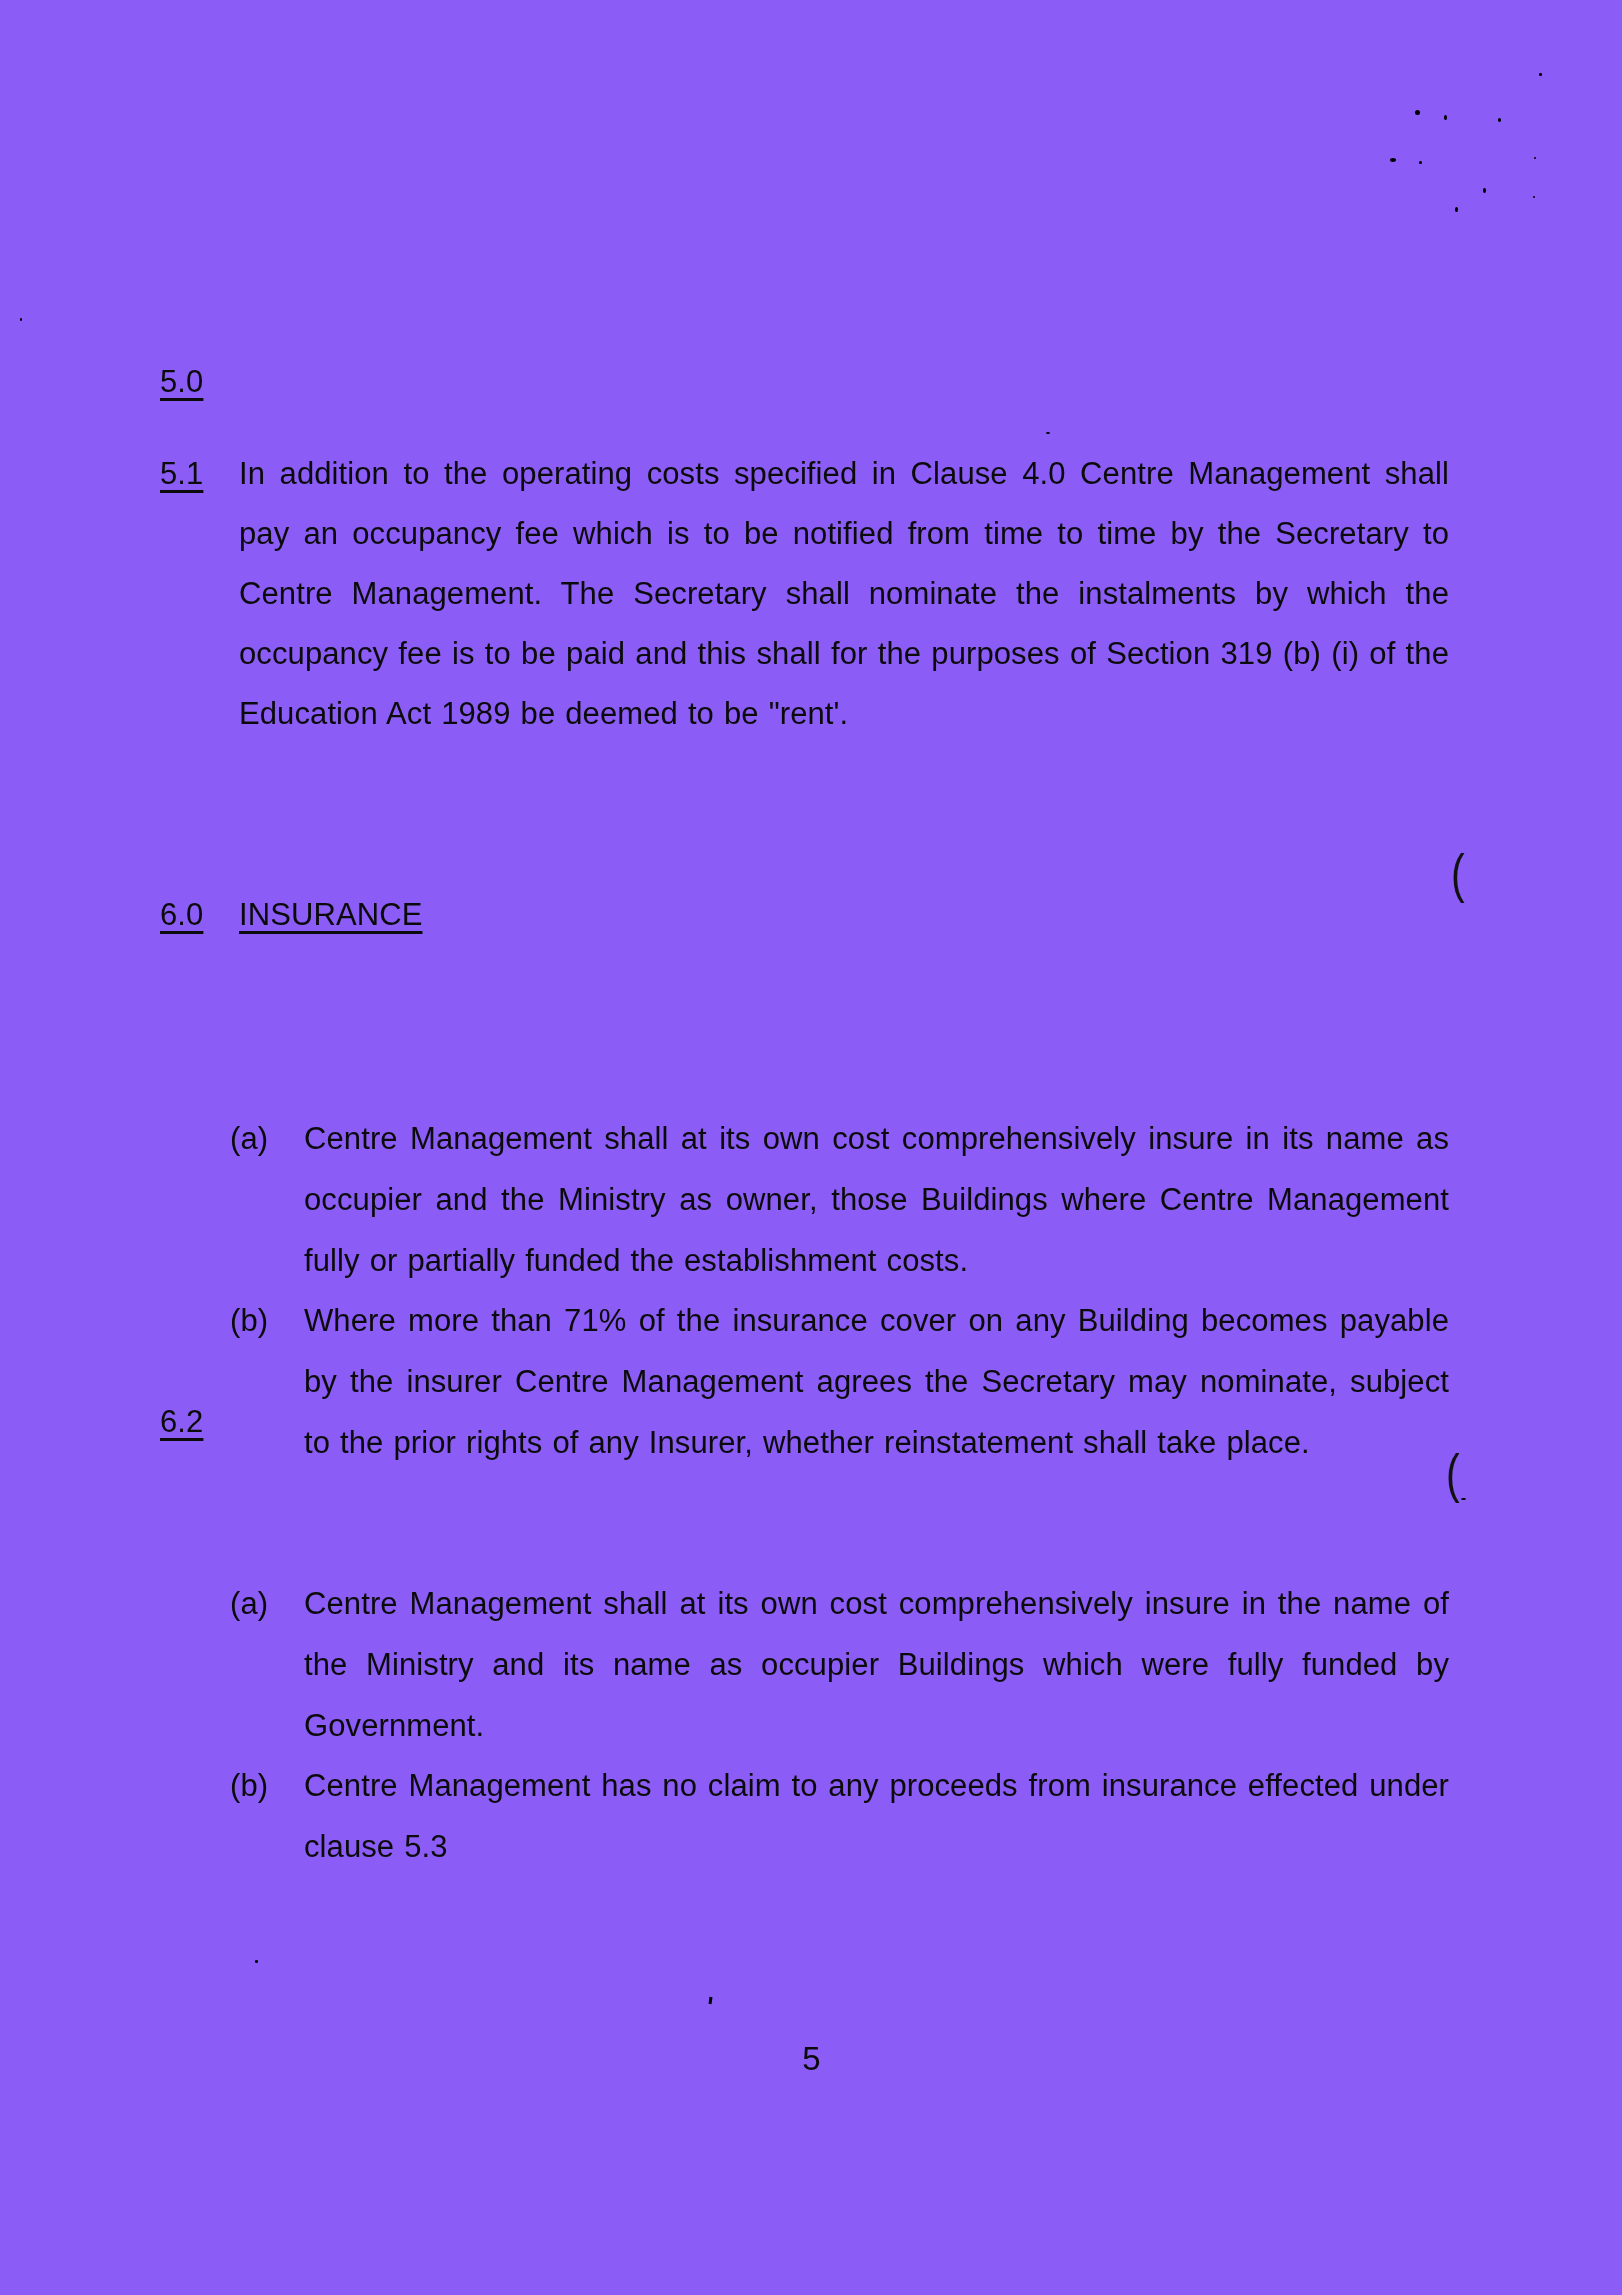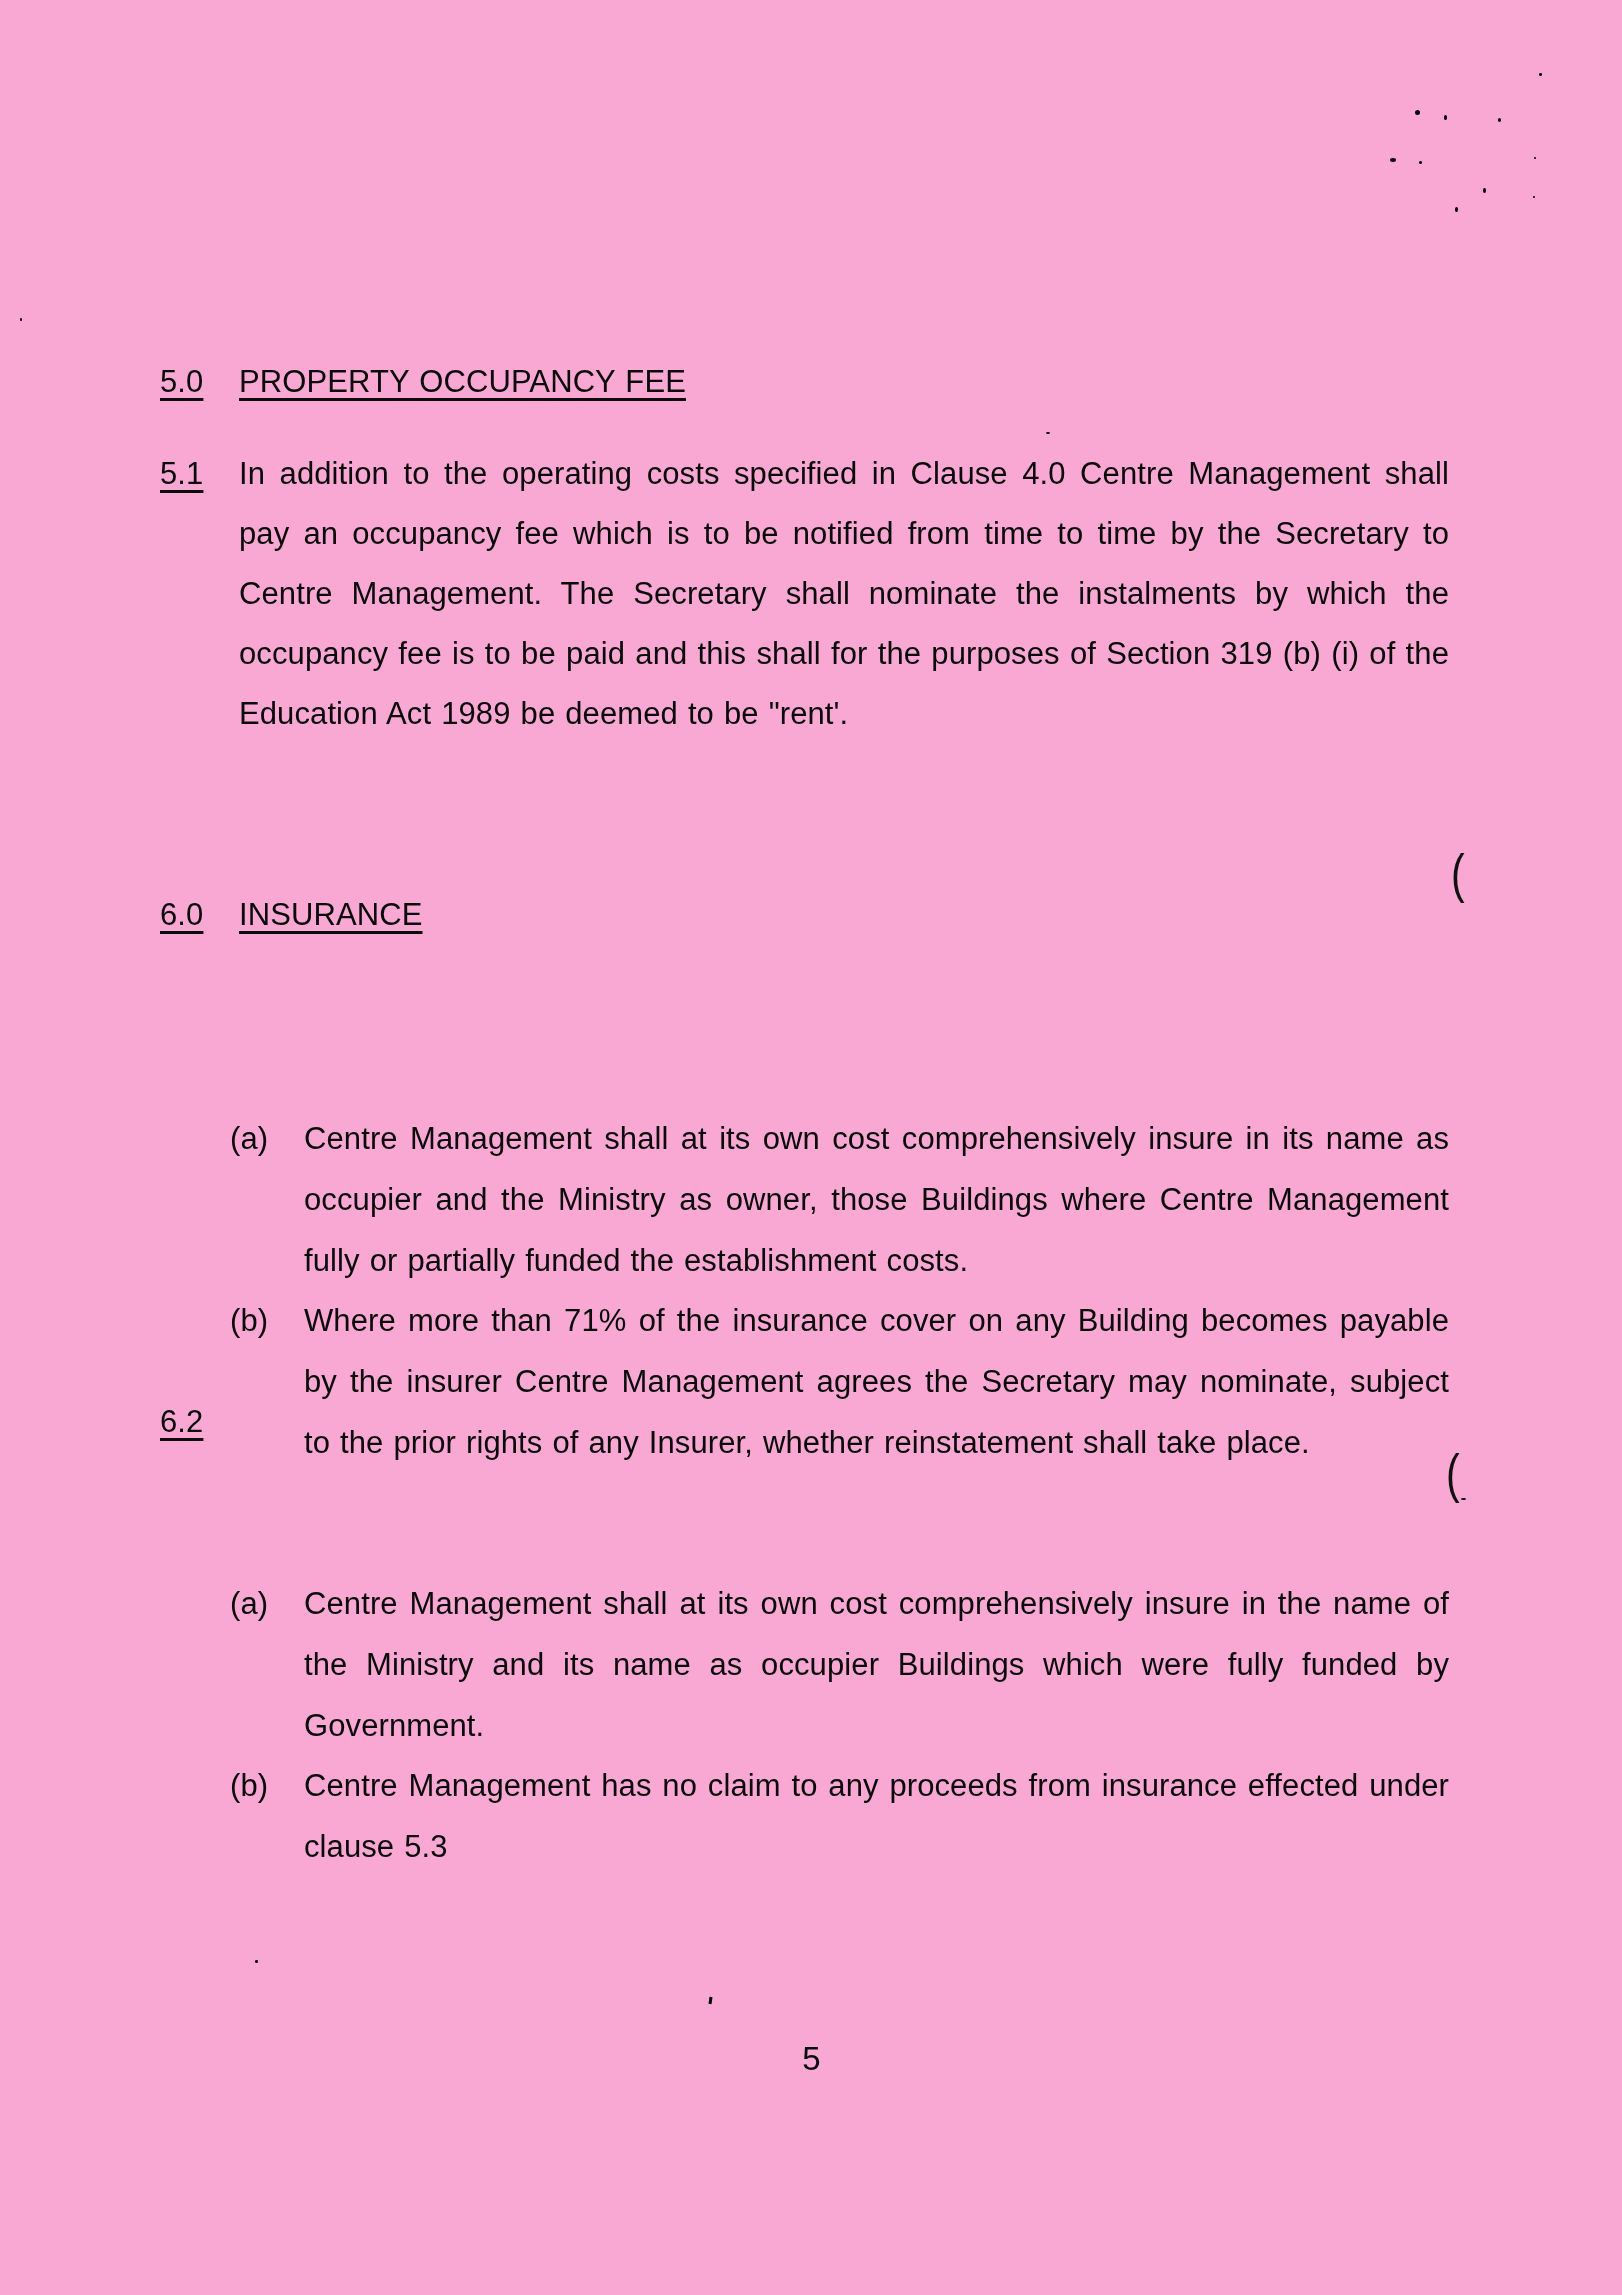--- a/index.html
+++ b/index.html
@@ -4,21 +4,21 @@
 <style>
   html, body {
     margin: 0;
     padding: 0;
     background: #e8e8e8;
   }
   .page {
     position: relative;
     width: 1623px;
     height: 2295px;
-    background: #f9a8d4;
+    background: #8b5cf6;
     font-family: "Liberation Sans", sans-serif;
     color: #0b0b0b;
     overflow: hidden;
   }
   .block {
     position: absolute;
     left: 160px;
     width: 1289px;
     font-size: 31px;
     line-height: 60px;
@@ -81,21 +81,20 @@
     transform: rotate(8deg);
   }
 </style>
 </head>
 <body>
 
 <div class="page">
 
   <div class="block row" style="top:352px">
     <span class="num u">5.0</span>
-    <span class="title-single u">PROPERTY OCCUPANCY FEE</span>
   </div>
 
   <div class="block row" style="top:444px">
     <span class="num u">5.1</span>
     <span class="bodytext">In addition to the operating costs specified in Clause 4.0 Centre Management shall pay an occupancy fee which is to be notified from time to time by the Secretary to Centre Management.  The Secretary shall nominate the instalments by which the occupancy fee is to be paid and this shall for the purposes of Section 319 (b) (i) of the Education Act 1989 be deemed to be "rent'.</span>
   </div>
 
 
   <div class="block row" style="top:885px">
     <span class="num u">6.0</span>

